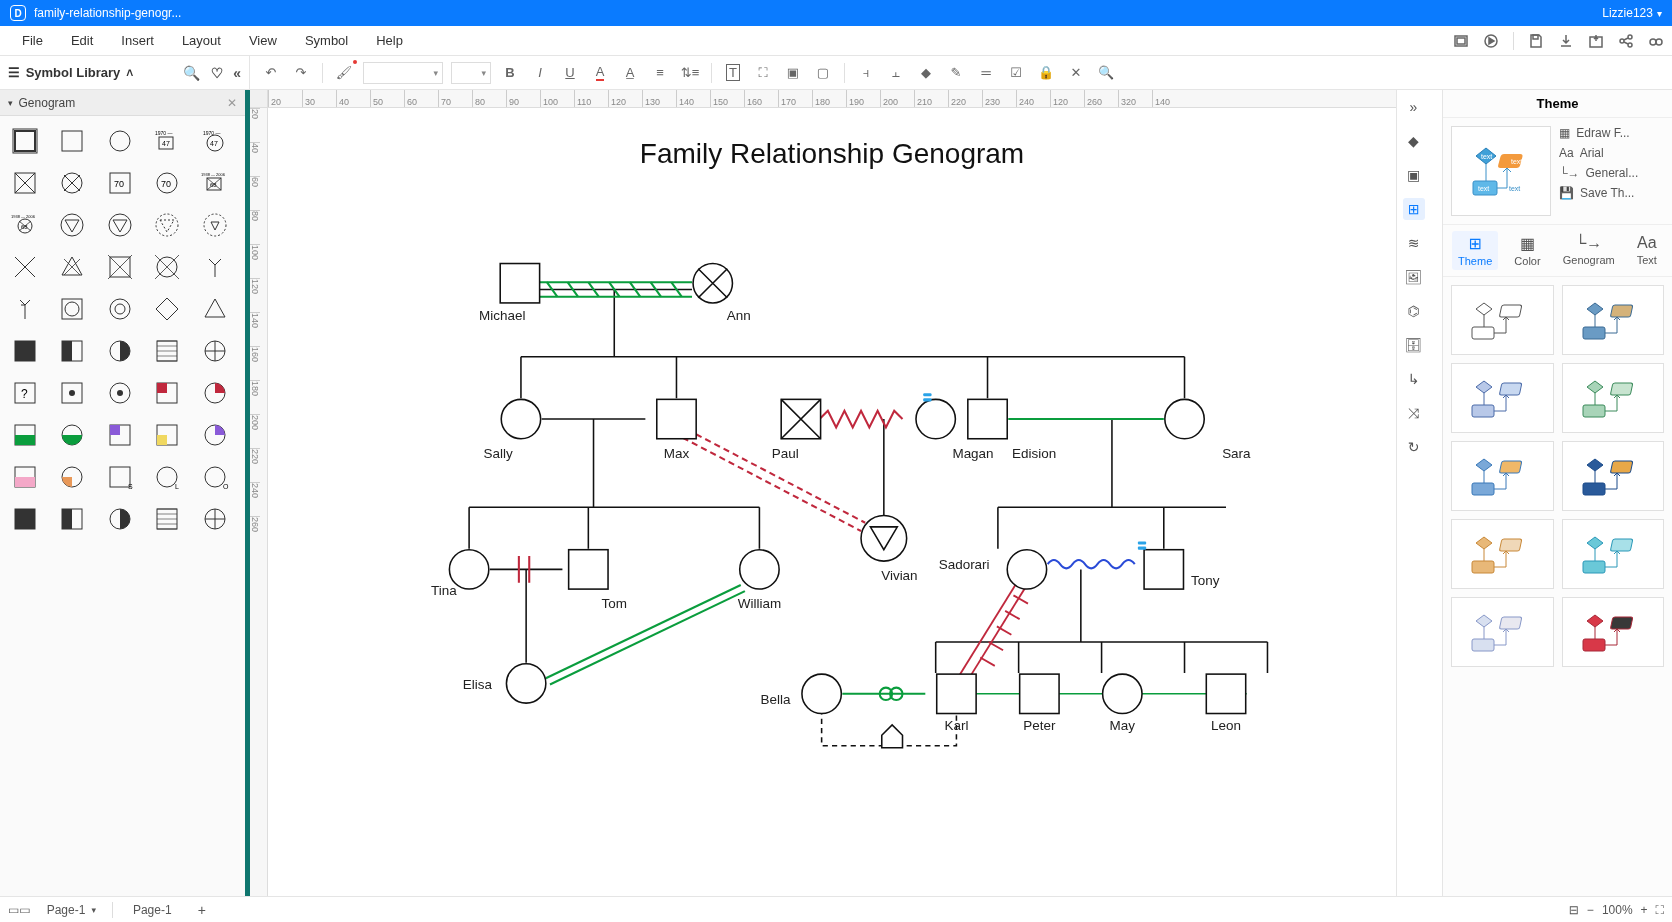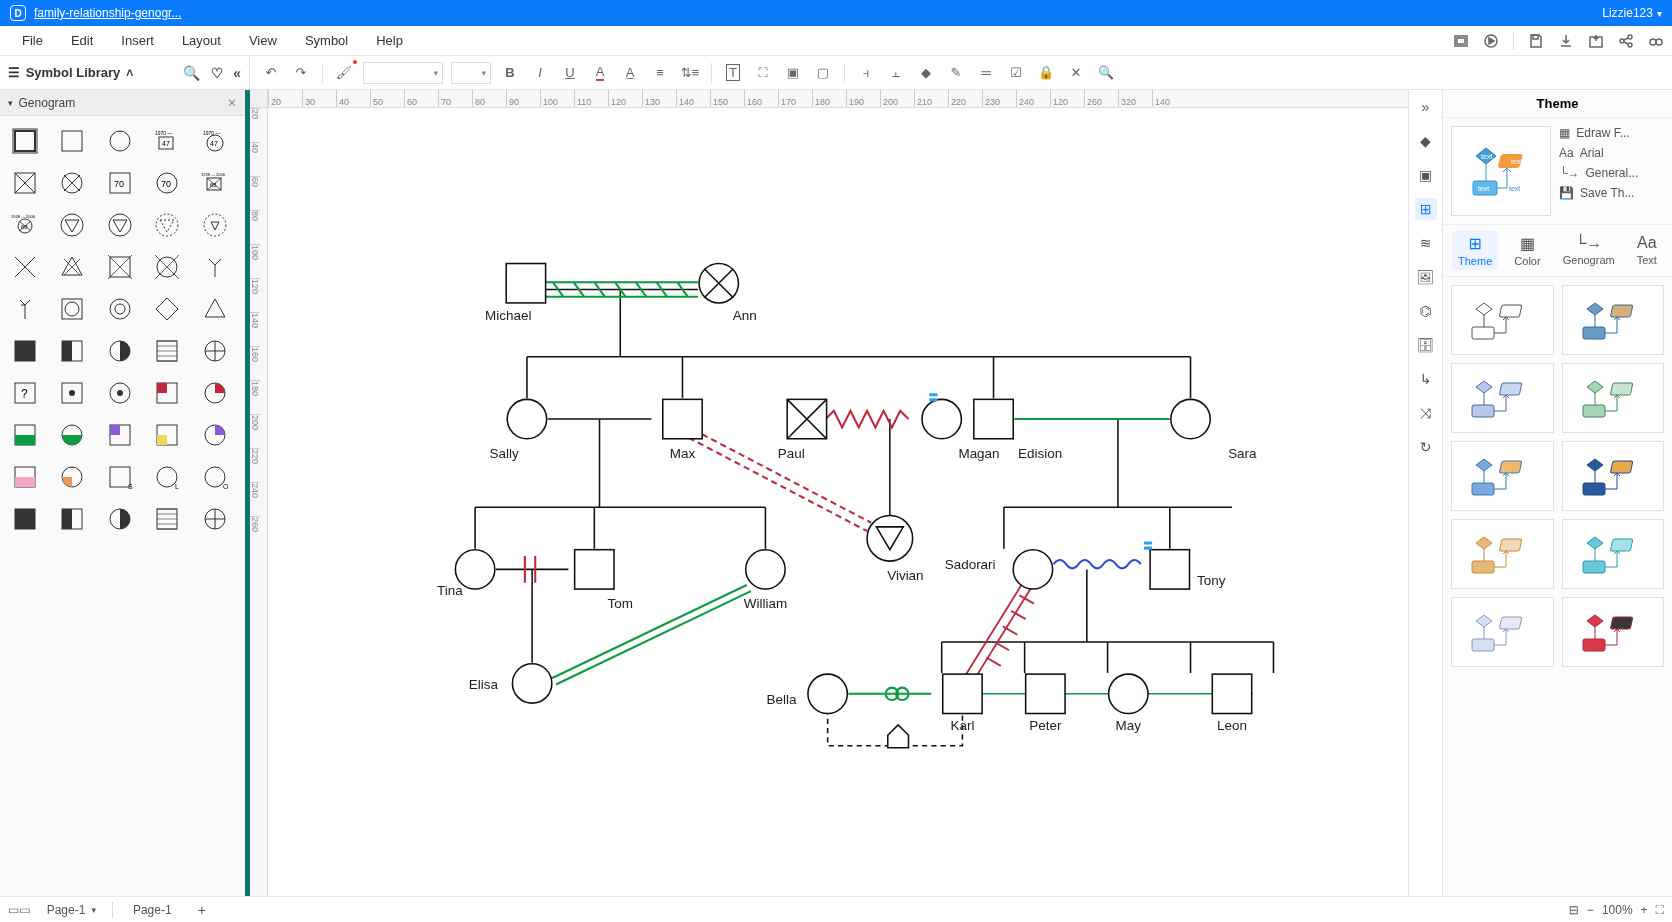--- a/index.html
+++ b/index.html
@@ -1,21 +1,21 @@
 <!DOCTYPE html>
 <html><head>
 <meta charset="utf-8">
 <style>
 * { margin: 0; padding: 0; box-sizing: border-box; font-family: -apple-system, "Segoe UI", Arial, sans-serif; }
 html, body { width: 100%; height: 100%; overflow: hidden; background: #fff; }
 
 
 .titlebar { height: 26px; background: #0a7bff; color: #fff; display: flex; align-items: center; padding: 0 10px; font-size: 12px; }
 .titlebar .logo { width: 16px; height: 16px; border: 1.5px solid #fff; border-radius: 4px; margin-right: 8px; display: flex; align-items: center; justify-content: center; font-size: 10px; font-weight: bold; }
-.titlebar .filename { flex: 0 0 auto; text-decoration: underline; }
+.titlebar .filename { flex: 0 0 auto; }
 .titlebar .spacer { flex: 1; }
 .titlebar .user { display: flex; align-items: center; gap: 4px; cursor: pointer; }
 .titlebar .user::after { content: "▾"; font-size: 10px; }
 
 
 .menubar { height: 30px; display: flex; align-items: center; padding: 0 8px; border-bottom: 1px solid #e5e5e5; font-size: 13px; color: #333; }
 .menubar .menu-item { padding: 4px 14px; cursor: pointer; }
 .menubar .right-icons { margin-left: auto; display: flex; gap: 14px; align-items: center; color: #666; }
 .menubar .right-icons .ico { width: 16px; height: 16px; cursor: pointer; }
 .menubar .sep { width: 1px; height: 18px; background: #ddd; }
@@ -56,21 +56,21 @@
 .canvas { position: absolute; top: 18px; left: 18px; right: 0; bottom: 0; background: #fff; }
 .canvas svg { width: 100%; height: 100%; }
 .diagram-title { position: absolute; top: 30px; left: 50%; transform: translateX(-50%); font-size: 28px; color: #111; font-family: Arial; }
 
 
 .right-strip { width: 34px; border-left: 1px solid #e5e5e5; display: flex; flex-direction: column; align-items: center; padding: 6px 0; gap: 12px; color: #555; }
 .right-strip .rs-btn { width: 22px; height: 22px; display: flex; align-items: center; justify-content: center; cursor: pointer; border-radius: 3px; font-size: 14px; }
 .right-strip .rs-btn.active { background: #e6f0ff; color: #0a7bff; }
 
 
-.right-panel { width: 230px; border-left: 1px solid #e5e5e5; display: flex; flex-direction: column; background: #fcfcfc; }
+.right-panel { width: 230px; border-left: 1px solid #e5e5e5; display: flex; flex-direction: column; background: #fcfcfc; margin-left: 12px; }
 .rp-title { height: 28px; display: flex; align-items: center; justify-content: center; font-size: 13px; font-weight: 600; border-bottom: 1px solid #eee; }
 .rp-top { display: flex; padding: 8px; gap: 8px; border-bottom: 1px solid #eee; }
 .rp-preview { width: 100px; height: 90px; border: 1px solid #ddd; background: #fff; display: flex; align-items: center; justify-content: center; }
 .rp-preview svg { width: 80px; height: 70px; }
 .rp-options { flex: 1; display: flex; flex-direction: column; gap: 6px; font-size: 12px; color: #555; }
 .rp-opt { display: flex; align-items: center; gap: 6px; cursor: pointer; }
 .rp-tabs { display: flex; justify-content: space-around; padding: 6px 4px; border-bottom: 1px solid #eee; }
 .rp-tab { display: flex; flex-direction: column; align-items: center; font-size: 11px; color: #555; cursor: pointer; gap: 2px; padding: 3px 6px; border-radius: 3px; }
 .rp-tab.active { background: #eef4ff; color: #0a7bff; }
 .rp-tab .ico { font-size: 16px; }
@@ -548,20 +548,21 @@
         <div class="vtick">120</div>
         <div class="vtick">140</div>
         <div class="vtick">160</div>
         <div class="vtick">180</div>
         <div class="vtick">200</div>
         <div class="vtick">220</div>
         <div class="vtick">240</div>
         <div class="vtick">260</div>
       </div>
     <div class="canvas">
+      <div class="diagram-title">Family Relationship Genogram</div>
       <svg viewBox="0 0 920 760">
 
         <g stroke="#111" stroke-width="1.5" fill="none">
 
           <path d="M178 175 h147"></path>
 
           <path d="M250 175 v65 M160 240 h640 M160 240 v40 M310 240 v40 M610 240 v40 M800 240 v40"></path>
 
           <path d="M180 300 h100"></path>
 

